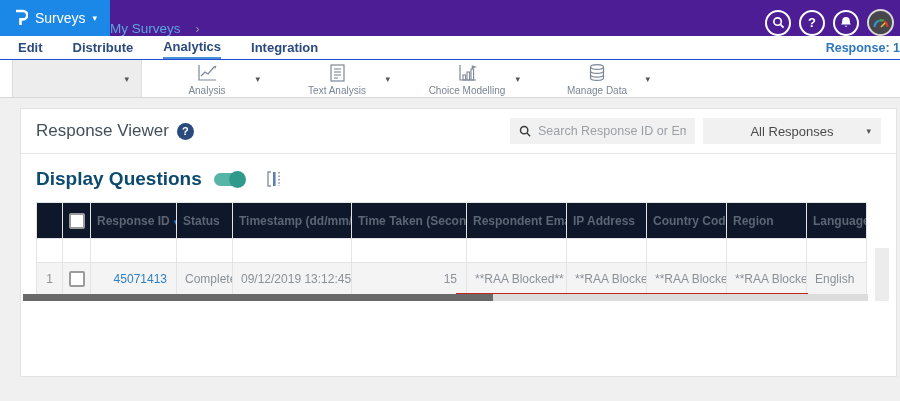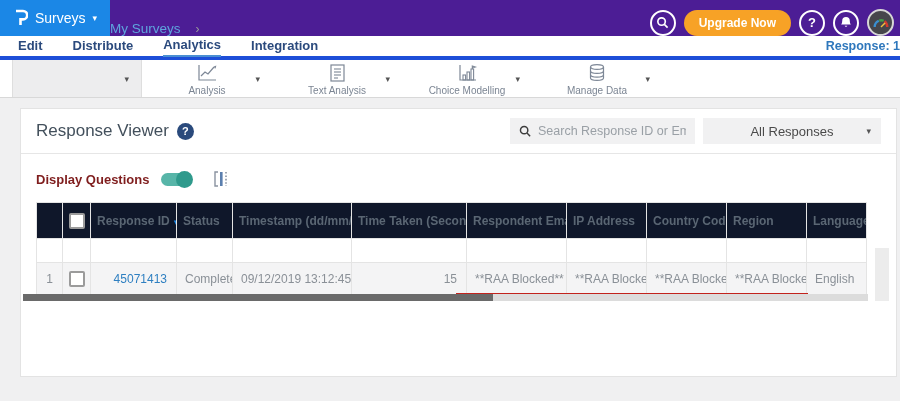--- a/index.html
+++ b/index.html
@@ -19,21 +19,21 @@
   .top-right{margin-left:auto;display:flex;align-items:center;gap:8px;padding-right:6px}
   .circle-btn{width:26px;height:26px;border-radius:50%;border:2px solid #fff;color:#fff;
     display:flex;align-items:center;justify-content:center;font-size:13px;font-weight:700;cursor:pointer;background:transparent}
   .upgrade-btn{height:26px;padding:0 15px;border-radius:14px;background:#f7a226;border:none;
     color:#fff;font-size:12px;font-weight:700;cursor:pointer}
   .avatar{width:27px;height:27px;border-radius:50%;background:#46464b;border:2px solid #d6d6d6;
     display:flex;align-items:center;justify-content:center;overflow:hidden;cursor:pointer}
 
   
   .navbar{height:24px;background:#fff;display:flex;align-items:center;padding-left:18px;gap:30px;
-    border-bottom:4px solid #1d4ed8}
+    border-bottom:1px solid #1d4ed8}
   .nav-link{font-size:13px;font-weight:700;color:#2b4a7d;cursor:pointer;line-height:20px}
   .nav-link.active{border-bottom:2px solid #4a8fd3}
   .resp-count{margin-left:auto;font-size:12.5px;font-weight:700;color:#2e77bc}
 
   
   .toolbar{height:38px;background:#fff;border-bottom:1px solid #d8d8d8;display:flex;padding-left:12px}
   .tool-item{width:130px;height:100%;display:flex;align-items:center;justify-content:center;
     position:relative;cursor:pointer}
   .tool-item.selected{background:#ededee;border-left:1px solid #dedede;border-right:1px solid #dedede}
   .tool-center{display:flex;flex-direction:column;align-items:center;gap:1px;margin-top:1px}
@@ -53,21 +53,21 @@
   .search-box svg{flex:0 0 auto}
   .search-box input{border:none;background:transparent;outline:none;font-size:12.5px;width:100%;
     color:#444;font-family:inherit}
   .search-box input::placeholder{color:#9aa0a6}
   .dropdown{width:178px;height:26px;background:#f1f1f2;display:flex;align-items:center;
     justify-content:center;font-size:13px;color:#4a4a4a;position:relative;cursor:pointer}
   .dropdown .caret{position:absolute;right:10px;color:#555}
 
   .card-body{padding:12px 15px;position:relative}
   .dq-row{display:flex;align-items:center;height:26px;margin-bottom:10px}
-  .dq-label{font-size:13px;font-weight:700;color:#7f1d1d}
+  .dq-label{font-size:19px;font-weight:700;color:#0c4a6e}
   .toggle{width:30px;height:13px;background:#57b5a8;border-radius:8px;position:relative;margin-left:12px;cursor:pointer}
   .toggle .knob{position:absolute;right:-2px;top:-2px;width:17px;height:17px;border-radius:50%;background:#2f9a8c}
   .freeze-btn{margin-left:22px;cursor:pointer;display:flex;align-items:center}
 
   
   .tblwrap{position:relative;width:830px}
   table{border-collapse:collapse;table-layout:fixed;width:830px;font-size:12px}
   th,td{border:1px solid #e4e4e4;overflow:hidden;white-space:nowrap}
   thead th{height:36px;background:#0f172a;color:#5a6673;font-weight:600;text-align:left;padding:0 6px;font-size:12px}
   .filter-row td{height:24px;background:#fff}
@@ -99,21 +99,20 @@
     <span class="bc-parent">My Surveys</span>
     <span class="bc-sep">›</span>
   </div>
   <div class="top-right">
     <div class="circle-btn">
       <svg width="13" height="13" viewBox="0 0 14 14">
         <circle cx="6" cy="6" r="4" fill="none" stroke="#fff" stroke-width="1.8"></circle>
         <line x1="9" y1="9" x2="12.5" y2="12.5" stroke="#fff" stroke-width="1.8"></line>
       </svg>
     </div>
-    <button class="upgrade-btn">Upgrade Now</button>
     <div class="circle-btn">
       <span>?</span>
     </div>
     <div class="circle-btn">
       <svg width="12" height="13" viewBox="0 0 14 15">
         <path d="M7 1 a4.4 4.4 0 0 1 4.4 4.4 c0 3.2 1.3 4.4 1.3 4.4 h-11.4 c0 0 1.3-1.2 1.3-4.4 A4.4 4.4 0 0 1 7 1 z" fill="#fff"></path>
         <path d="M5.4 11.4 a1.7 1.7 0 0 0 3.2 0" fill="#fff"></path>
       </svg>
     </div>
     <div class="avatar">

